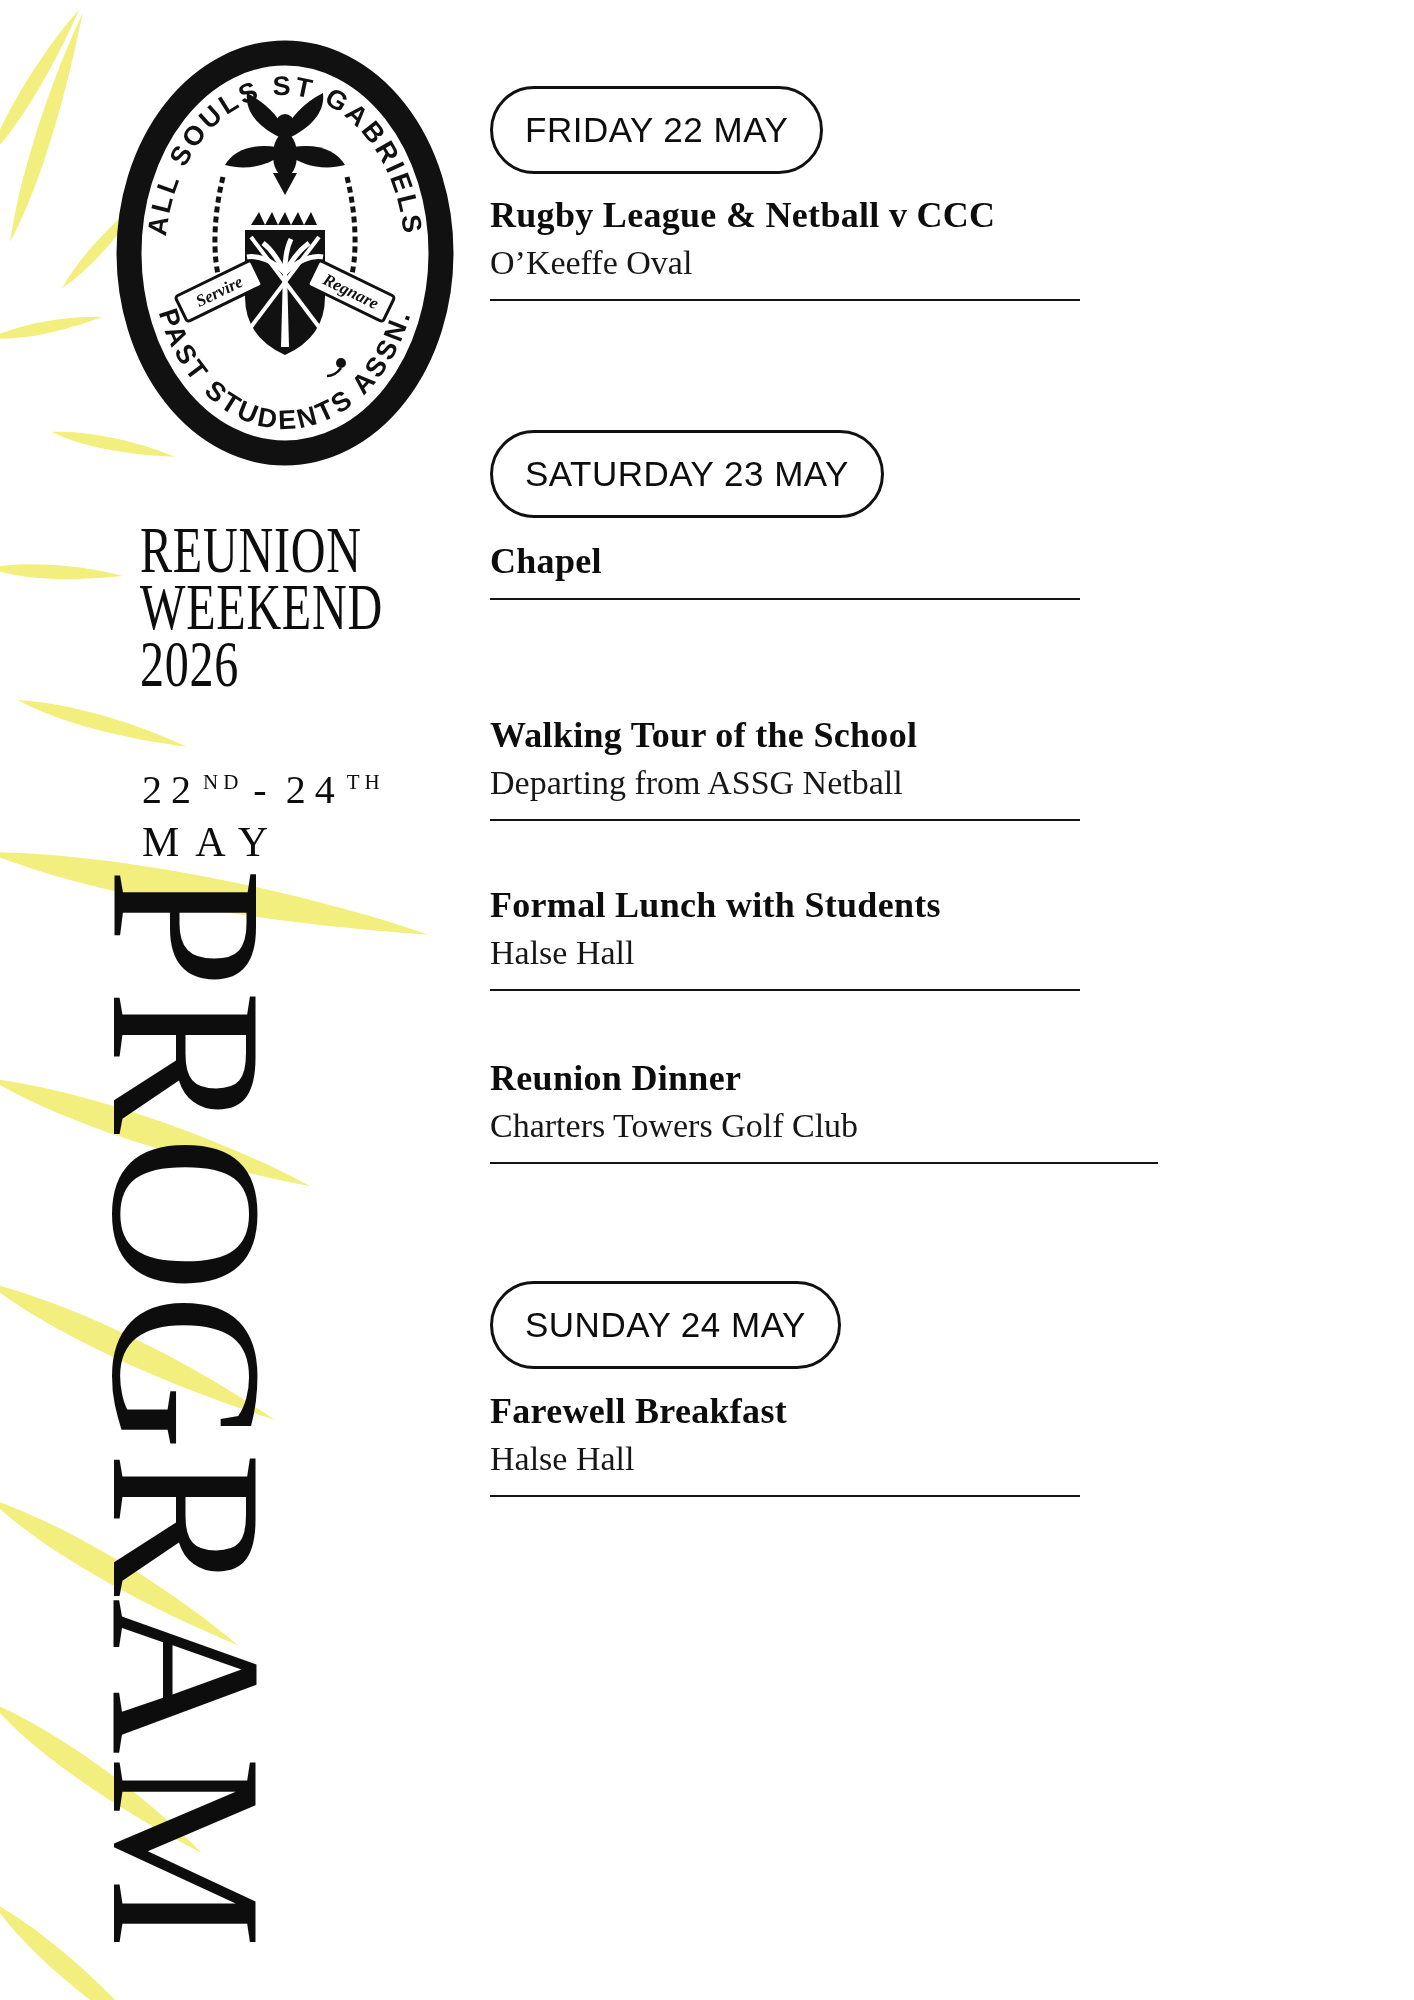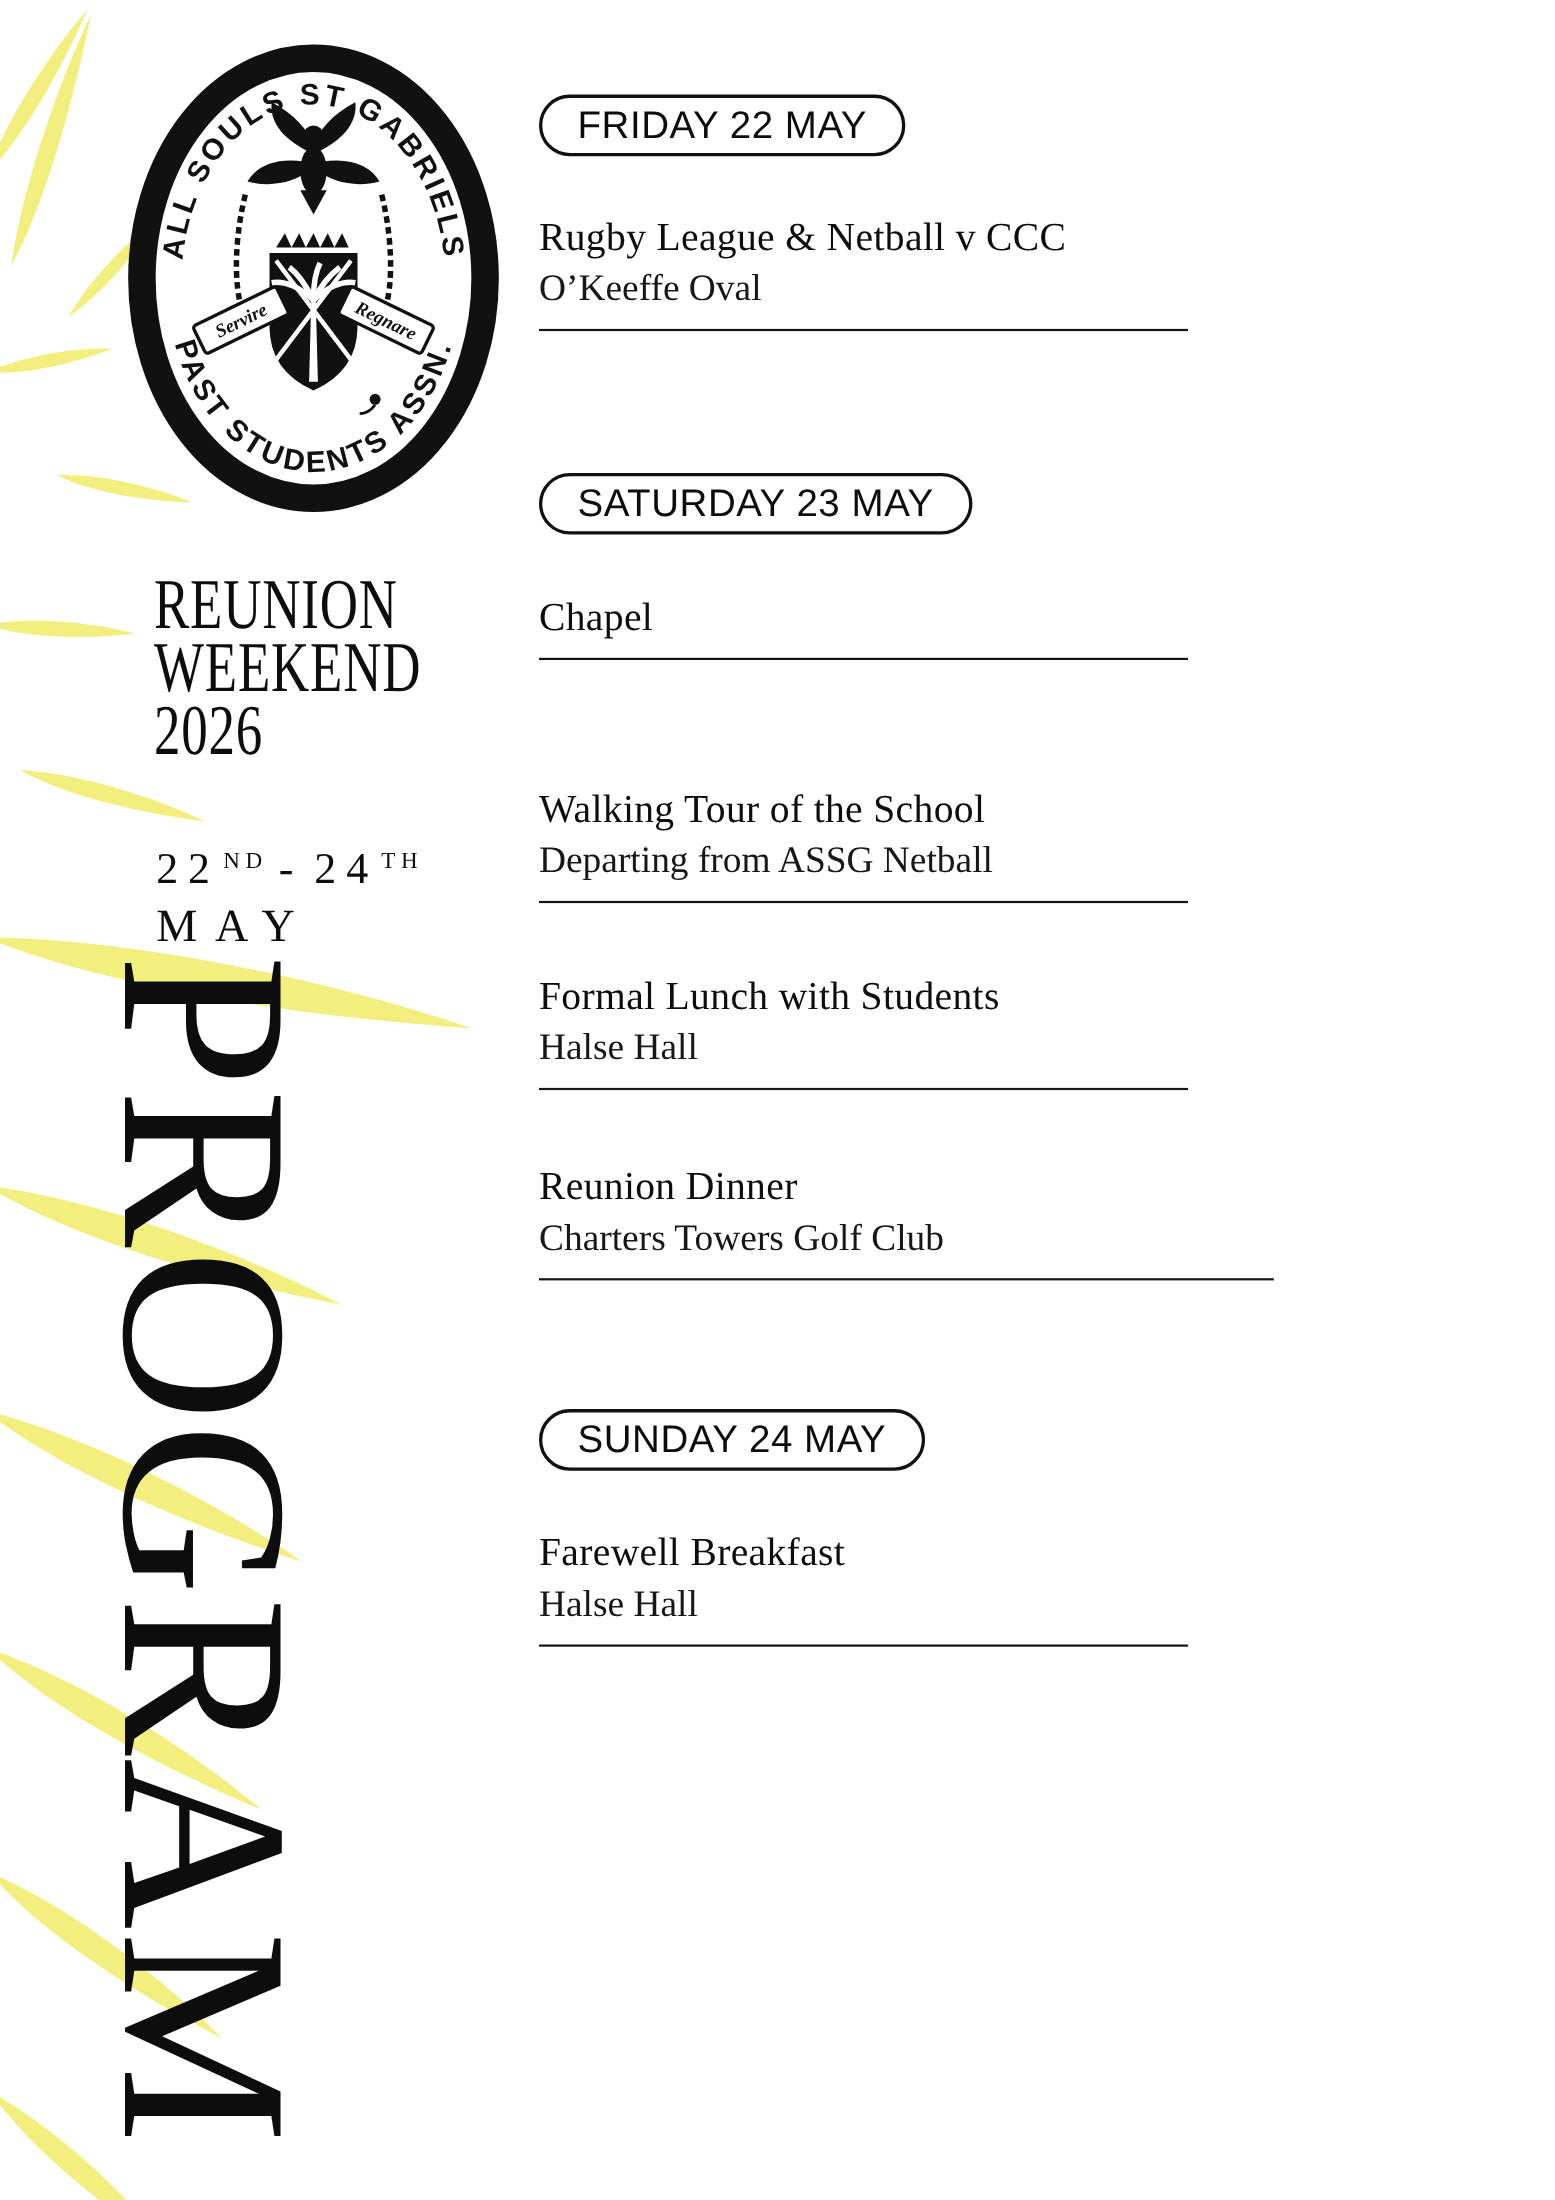--- a/index.html
+++ b/index.html
@@ -27,27 +27,27 @@
   .program-word{
     position:absolute;left:268px;top:868px;z-index:2;
     transform:rotate(90deg);transform-origin:0 0;
     font-size:216px;line-height:0.76;letter-spacing:2px;white-space:nowrap;color:#0d0d0d;
   }
   
   .pill{
     position:absolute;left:490px;z-index:2;display:inline-block;
     border:3px solid #111;border-radius:60px;background:#fff;
     font-family:"Liberation Sans",sans-serif;font-size:35px;letter-spacing:0.5px;
-    height:50px;line-height:50px;padding:0 32px;color:#0d0d0d;white-space:nowrap;
+    height:50px;line-height:50px;padding:16px 32px;color:#0d0d0d;white-space:nowrap;
   }
   .pill-friday{top:86px;}
   .pill-saturday{top:430px;}
   .pill-sunday{top:1281px;}
   .event{position:absolute;left:490px;width:700px;z-index:2;}
-  .ev-title{font-size:36px;font-weight:normal;letter-spacing:0.3px;line-height:1.2;color:#0d0d0d;}
+  .ev-title{font-size:36px;font-weight:bold;letter-spacing:0.3px;line-height:1.2;color:#0d0d0d;}
   .ev-loc{font-size:34px;margin-top:6px;line-height:1.2;color:#171717;}
   .ev-rule{margin-top:15px;width:590px;height:0;border-top:2px solid #151515;}
   .ev-rule.wide{width:668px;}
 </style>
 </head>
 <body>
 
 <div class="poster">
 
   <svg class="rays" viewBox="0 0 1414 2000" aria-hidden="true">

